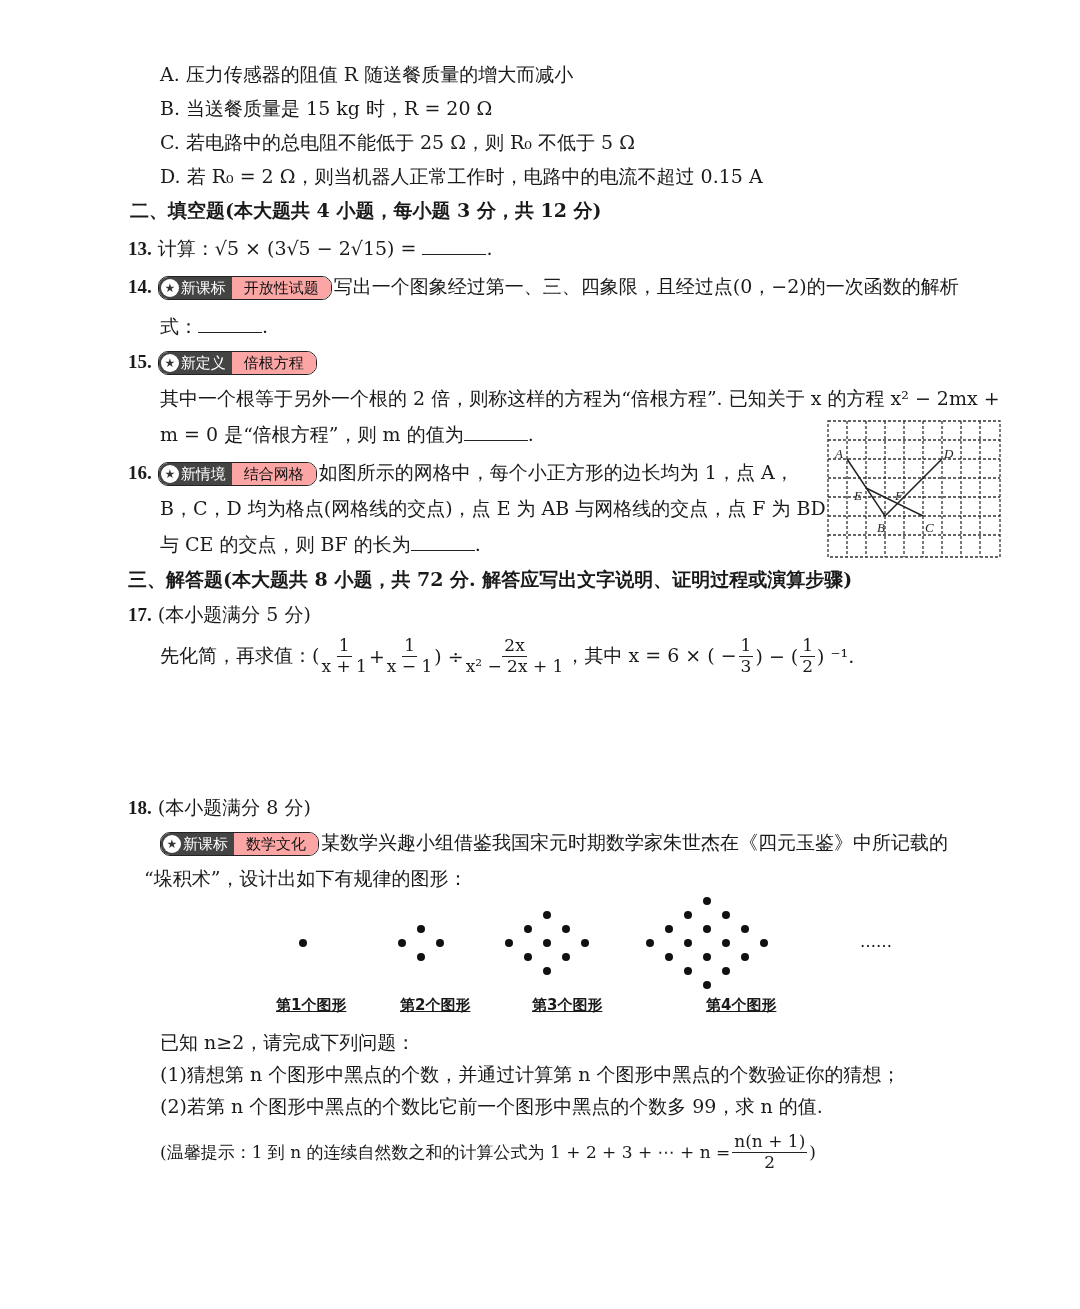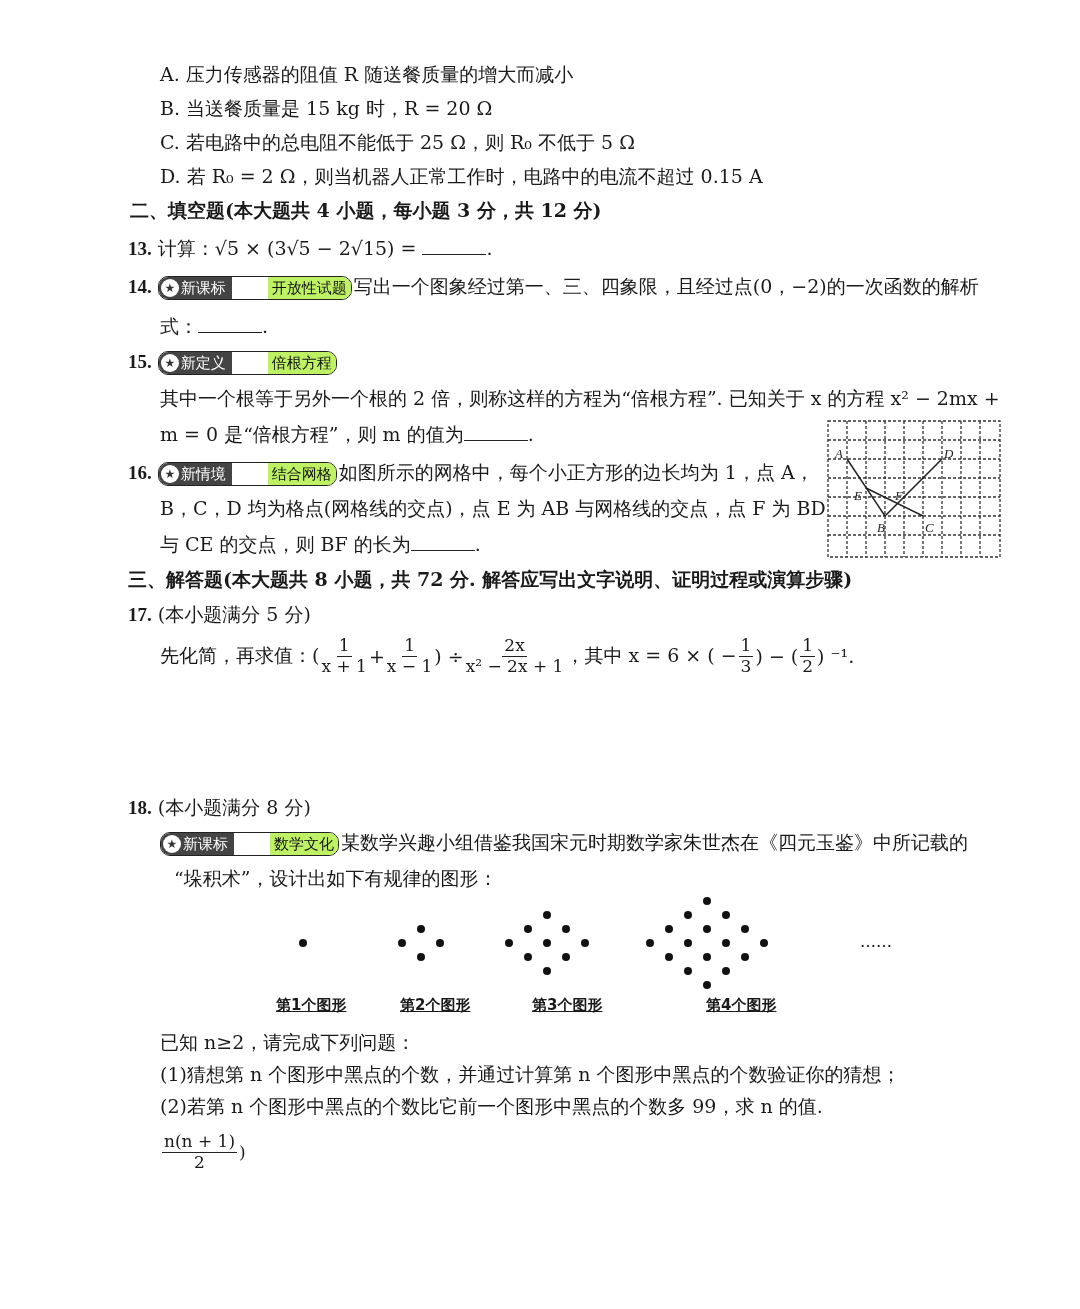--- a/index.html
+++ b/index.html
@@ -6,21 +6,21 @@
   body { width: 1080px; height: 1309px; background: #ffffff; color: #1a1a1a;
          font-family: "DejaVu Serif", "Liberation Serif", serif; font-size: 19px; position: relative; overflow: hidden; }
   .abs { position: absolute; white-space: nowrap; }
   .opt { left: 160px; }
   .qnum { font-family: Liberation Serif, serif; font-weight: bold; font-size: 19px; }
   .sec { font-weight: bold; text-align: right; }
   .blank { display: inline-block; border-bottom: 1.5px solid #222; width: 64px; height: 18px; vertical-align: baseline; }
   .tag { display: inline-flex; align-items: stretch; border: 1.5px solid #222; border-radius: 10px; height: 24px; vertical-align: middle; overflow: hidden; font-family: "DejaVu Sans", sans-serif; font-size: 15px; margin-right: 2px; }
   .tag .dark { background: #444; color: #fff; padding: 0 6px 0 2px; display: flex; align-items: center; gap: 2px; }
   .tag .star { display: inline-flex; width: 18px; height: 18px; border-radius: 50%; background: #fff; color: #333; font-size: 12px; align-items: center; justify-content: center; }
-  .tag .light { background: #bef264; color: #111; padding: 0 4px; display: flex; align-items: center; margin-left: 36px; }
+  .tag .light { background: #fca5a5; color: #111; padding: 0 12px; display: flex; align-items: center; }
   .frac { display: inline-flex; flex-direction: column; align-items: center; vertical-align: middle; font-size: 17px; line-height: 1.15; margin: 0 2px; }
   .frac .num { border-bottom: 1.2px solid #222; padding: 0 2px; }
   .caption { font-family: "DejaVu Sans", sans-serif; font-weight: bold; font-size: 15px; text-decoration: underline; }
 </style>
 </head>
 <body>
 
 <div class="abs opt" style="top:62px"><span>A.</span> <span>压力传感器的阻值 R 随送餐质量的增大而减小</span></div>
 <div class="abs opt" style="top:96px"><span>B.</span> <span>当送餐质量是 15 kg 时，R = 20 Ω</span></div>
 <div class="abs opt" style="top:130px"><span>C.</span> <span>若电路中的总电阻不能低于 25 Ω，则 R₀ 不低于 5 Ω</span></div>
@@ -150,21 +150,21 @@
 </div>
 <div class="abs" style="top:830px;left:160px">
   <span class="tag">
       <span class="dark">
         <span class="star">★</span>
         <span>新课标</span>
       </span>
       <span class="light">数学文化</span>
     </span><span>某数学兴趣小组借鉴我国宋元时期数学家朱世杰在《四元玉鉴》中所记载的</span>
 </div>
-<div class="abs" style="top:866px;left:174px">“垛积术”，设计出如下有规律的图形：</div>
+<div class="abs" style="top:866px;left:144px">“垛积术”，设计出如下有规律的图形：</div>
 
 <svg class="abs" style="top:895px;left:260px" width="650" height="100">
   <g fill="#111">
     <circle cx="43" cy="48" r="4"></circle>
     <circle cx="142" cy="48" r="4"></circle>
       <circle cx="161" cy="34" r="4"></circle>
       <circle cx="161" cy="62" r="4"></circle>
       <circle cx="180" cy="48" r="4"></circle>
     <circle cx="249" cy="48" r="4"></circle>
       <circle cx="268" cy="34" r="4"></circle>
@@ -196,18 +196,19 @@
 </svg>
 <div class="abs caption" style="top:996px;left:276px">第1个图形</div>
 <div class="abs caption" style="top:996px;left:400px">第2个图形</div>
 <div class="abs caption" style="top:996px;left:532px">第3个图形</div>
 <div class="abs caption" style="top:996px;left:706px">第4个图形</div>
 
 <div class="abs" style="top:1030px;left:160px">已知 n≥2，请完成下列问题：</div>
 <div class="abs" style="top:1062px;left:160px">(1)猜想第 n 个图形中黑点的个数，并通过计算第 n 个图形中黑点的个数验证你的猜想；</div>
 <div class="abs" style="top:1094px;left:160px">(2)若第 n 个图形中黑点的个数比它前一个图形中黑点的个数多 99，求 n 的值.</div>
 <div class="abs" style="top:1132px;left:160px;display:flex;align-items:center;font-size:17px">
+  <span>(温馨提示：1 到 n 的连续自然数之和的计算公式为 1 + 2 + 3 + ⋯ + n =</span>
   <span class="frac">
       <span class="num">n(n + 1)</span>
       <span>2</span>
     </span>
   <span>)</span>
 </div>
 
 </body></html>

